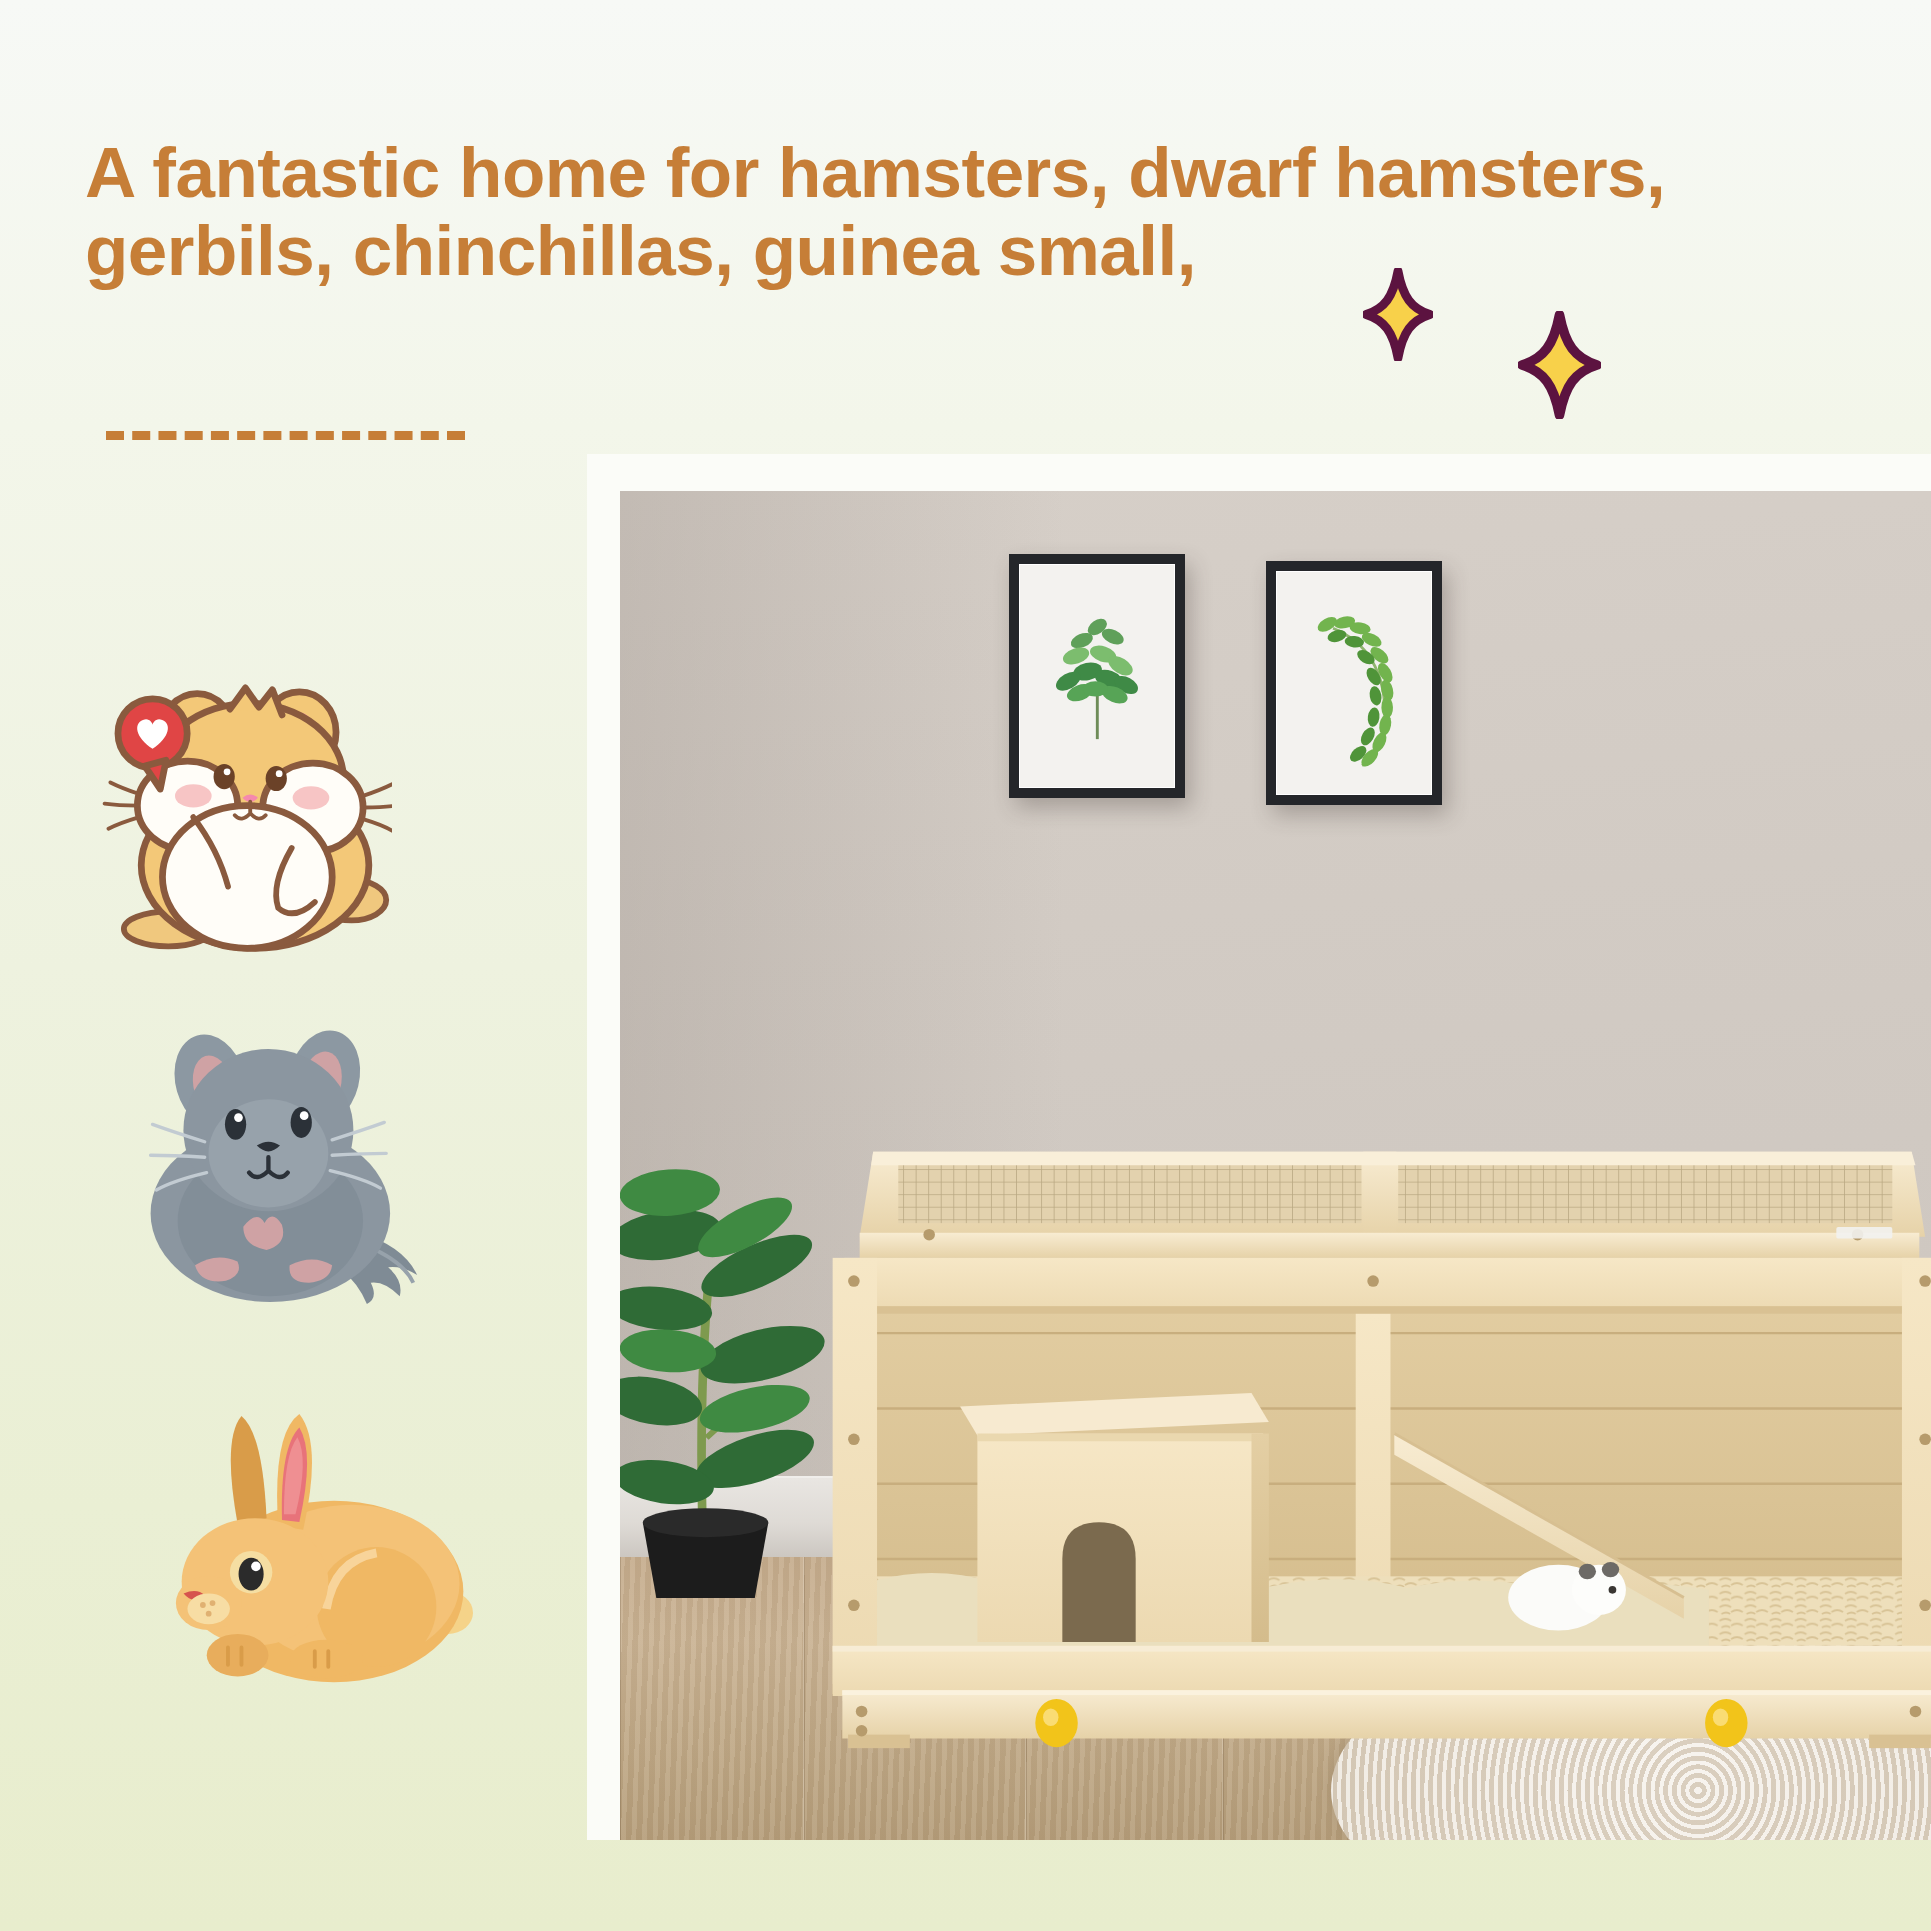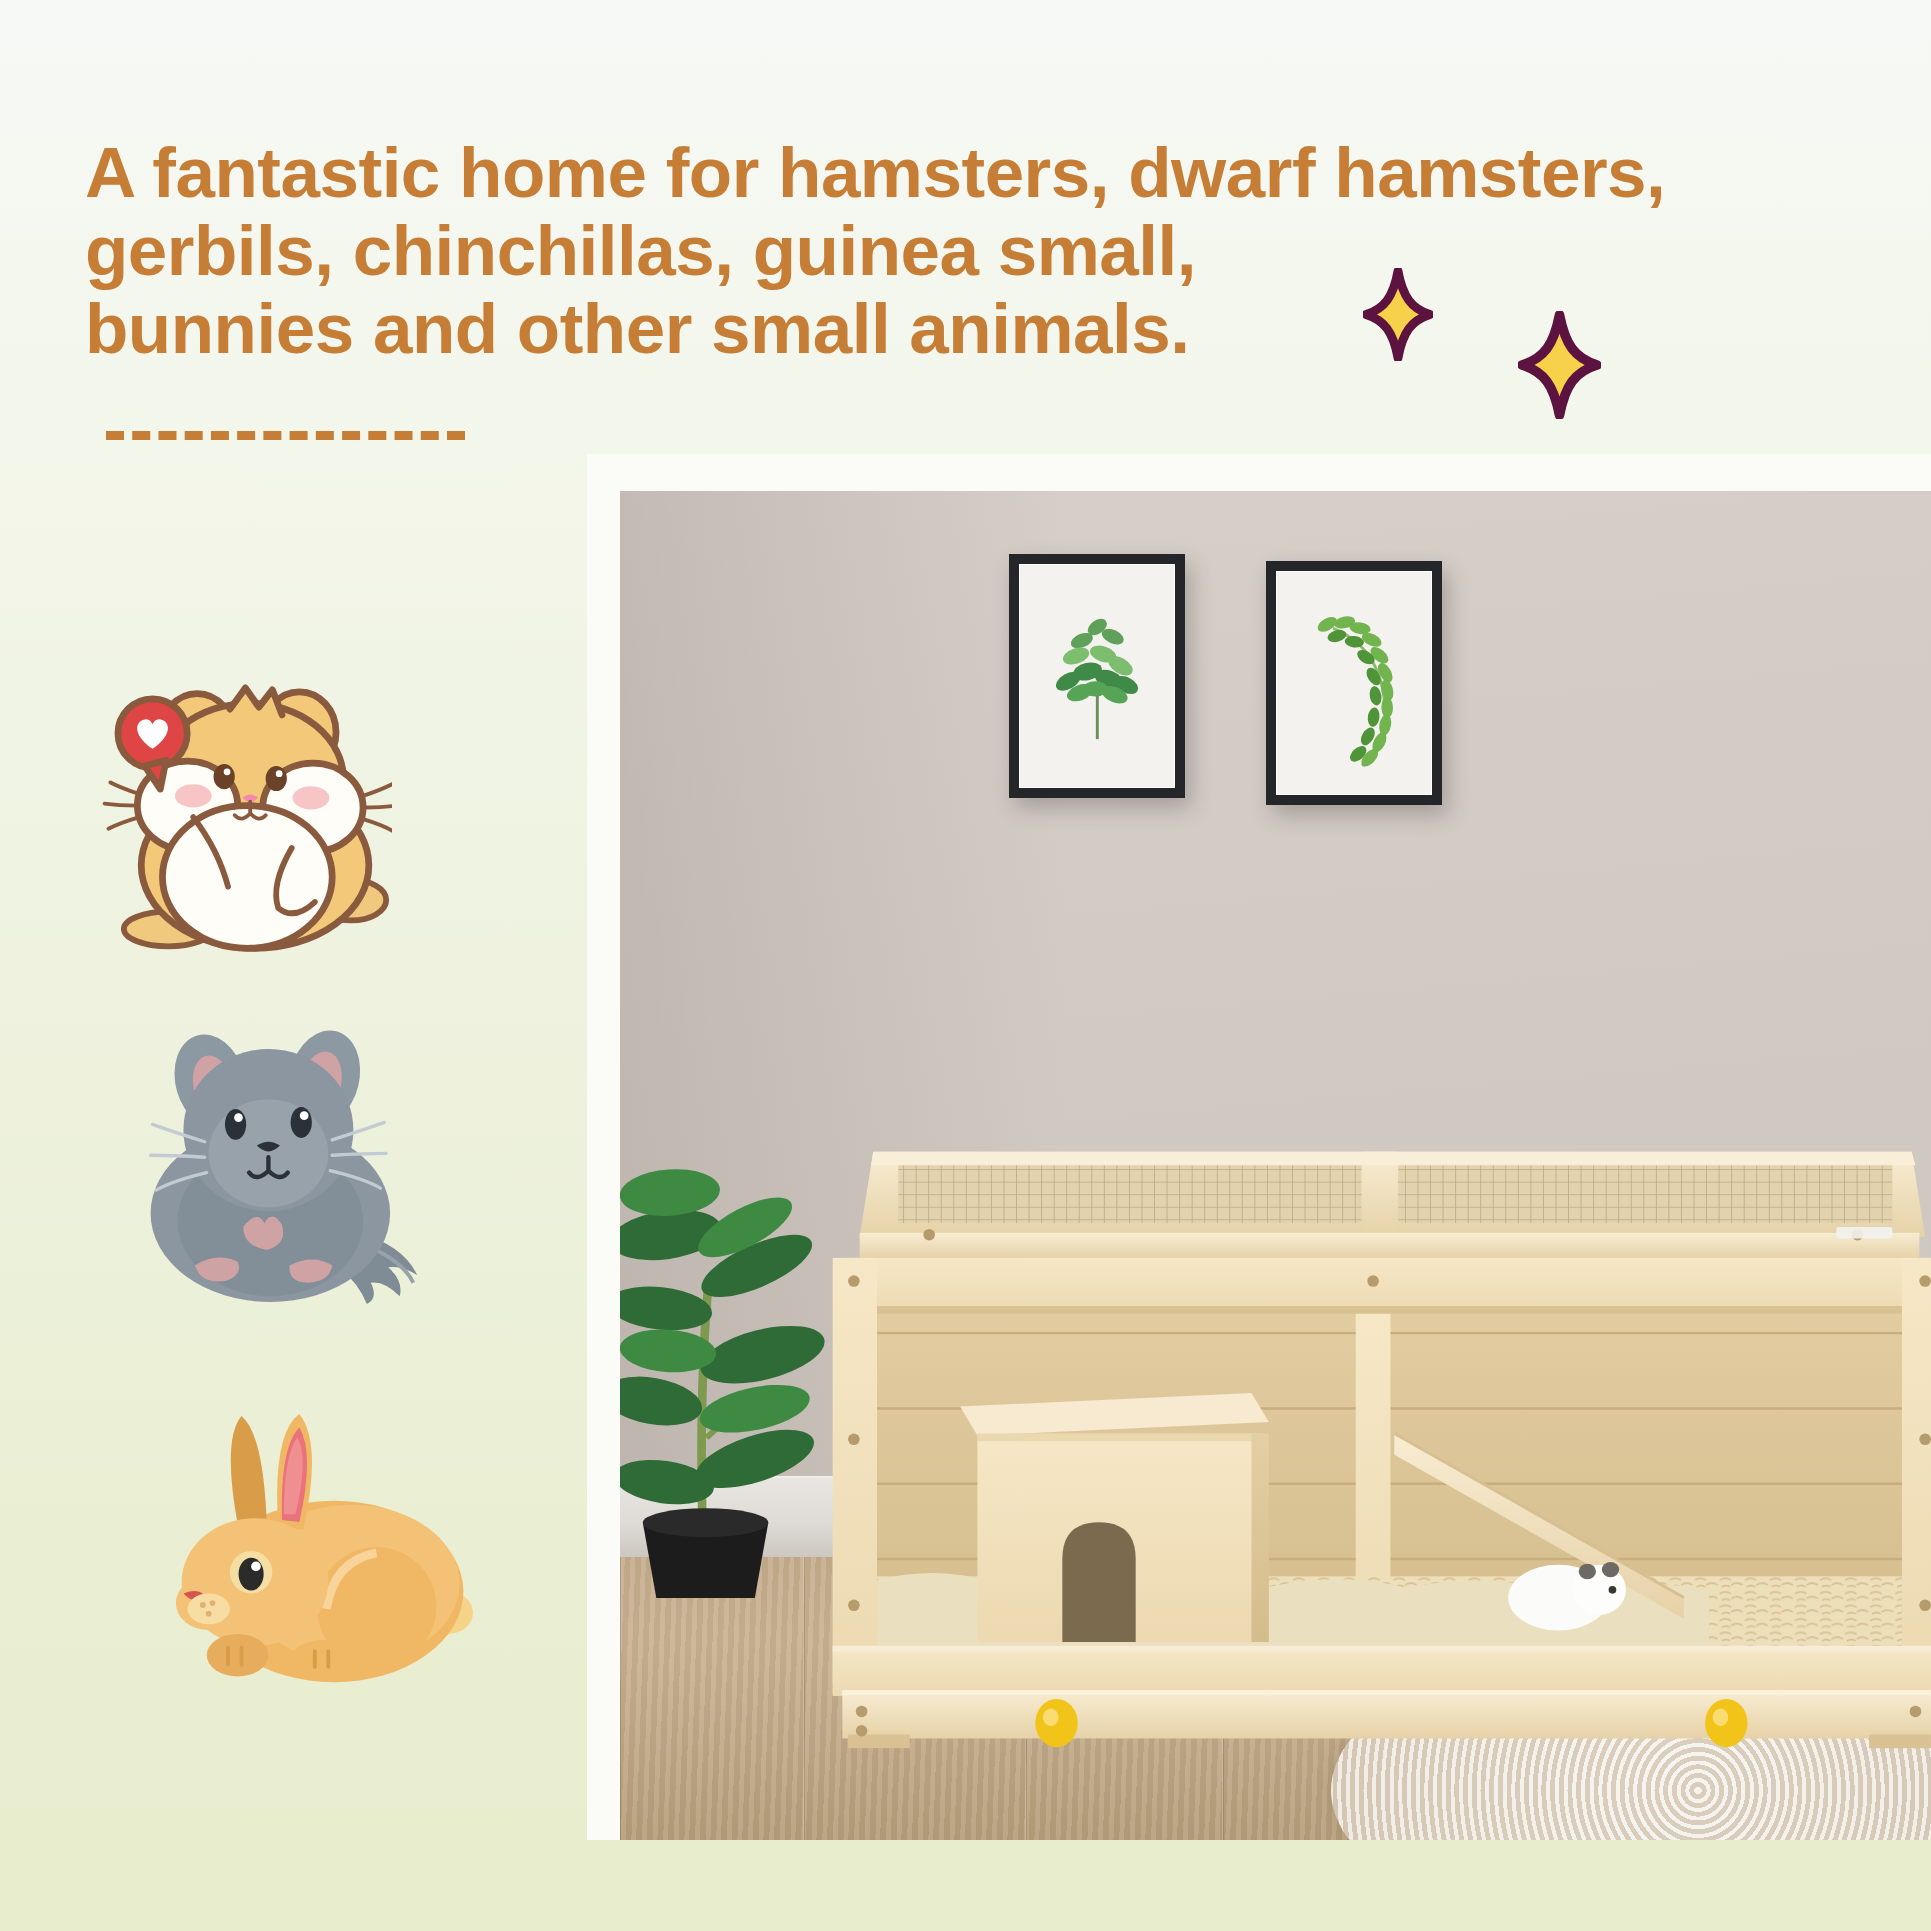--- a/index.html
+++ b/index.html
@@ -99,21 +99,20 @@
       radial-gradient(circle at 45% 40%, #efe7dc 0%, #e4d9c9 60%, #d8ccb9 100%);
     box-shadow:0 -5.8px 15.4px rgba(120,100,78,.22);
   }
 </style>
 </head>
 <body>
 
 <div class="headline">
   <span class="headline-line">A fantastic home for hamsters, dwarf hamsters,</span>
   <span class="headline-line">gerbils, chinchillas, guinea small,</span>
-  <span class="headline-line">bunnies and other small animals.</span>
 </div>
 
 <div class="divider"></div>
 
 <div class="sparkle" style="left:1363px; top:268px;">
   <svg width="70" height="93" viewBox="0 0 72 96">
     <path d="M36 3 C41 30 50 42 69 48 C50 54 41 66 36 93 C31 66 22 54 3 48 C22 42 31 30 36 3 Z" fill="#f8d14a" stroke="#5c1340" stroke-width="9" stroke-linejoin="round"></path>
   </svg>
 </div>
 <div class="sparkle" style="left:1518px; top:311px;">

